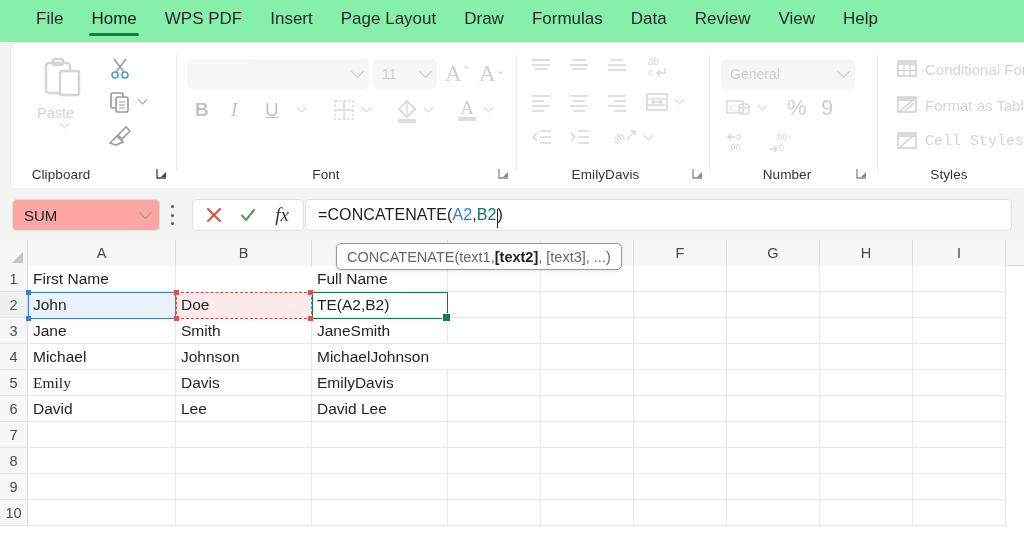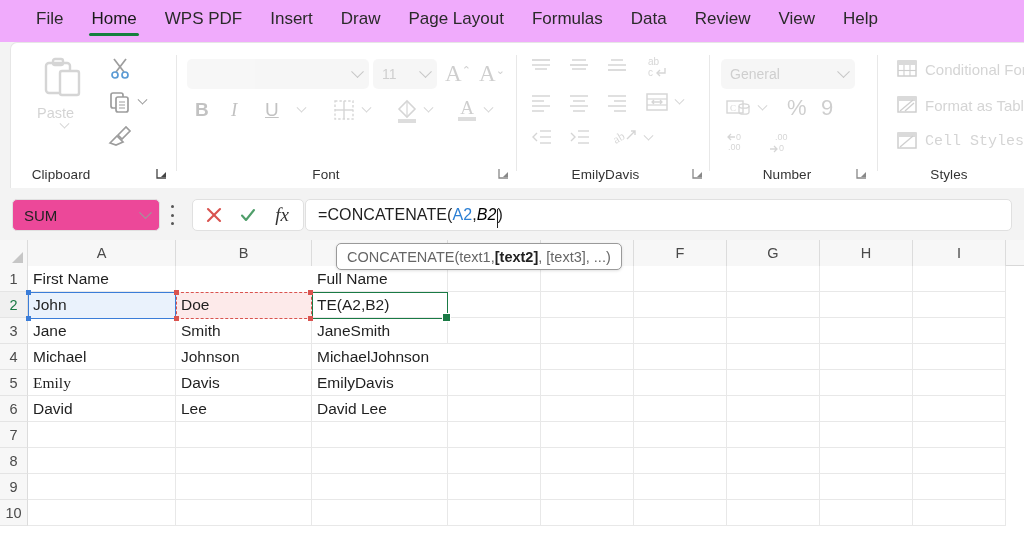--- a/index.html
+++ b/index.html
@@ -6,21 +6,21 @@
   html, body {
     width: 1024px; height: 538px;
     font-family: "Liberation Sans", sans-serif;
     background: #f3f3f3; overflow: hidden;
   }
   #app { position: relative; width: 1024px; height: 538px; background: #f3f3f3; }
 
   
   .tabbar {
     position: absolute; left: 0; top: 0; width: 1024px; height: 42px;
-    background: #f0abfc; display: flex; align-items: center;
+    background: #86efac; display: flex; align-items: center;
     padding-left: 22px; gap: 0px;
   }
   .tab {
     position: relative; font-size: 17px; color: #2a2a2a;
     padding: 4px 14px 9px 14px; white-space: nowrap; cursor: default;
   }
   .tab.active { color: #1a1a1a; }
   .tab.active .tab-underline {
     position: absolute; left: 12px; right: 12px; bottom: 2px;
     height: 3px; background: #15803d; border-radius: 2px;
@@ -67,21 +67,21 @@
 
   .ficon { position: absolute; color: #8c8c8c; }
 
   
   .fbar {
     position: absolute; left: 0; top: 190px; width: 1024px; height: 50px;
     background: #f3f3f3; display: flex; align-items: center;
   }
   .namebox {
     position: absolute; left: 12px; top: 199px; width: 148px; height: 32px;
-    background: #ec4899; border: 1px solid #e0e0e0; border-radius: 5px;
+    background: #fca5a5; border: 1px solid #e0e0e0; border-radius: 5px;
     display: flex; align-items: center; justify-content: space-between;
     padding: 0 9px 0 11px; font-size: 15px; color: #222;
   }
   .kebab {
     position: absolute; left: 170px; top: 205px; width: 4px; height: 20px;
     display: flex; flex-direction: column; justify-content: space-between; align-items: center;
   }
   .kebab i { width: 3px; height: 3px; border-radius: 50%; background: #555; display: block; }
   .fbtns {
     position: absolute; left: 192px; top: 199px; height: 32px;
@@ -89,21 +89,21 @@
     display: flex; align-items: center; gap: 0px; padding: 0 4px;
   }
   .fbtn { width: 34px; height: 28px; display: flex; align-items: center; justify-content: center; }
   .finput {
     position: absolute; left: 305px; top: 199px; width: 707px; height: 32px;
     background: #ffffff; border: 1px solid #e0e0e0; border-radius: 5px;
     display: flex; align-items: center; padding-left: 12px;
     font-size: 16px; color: #1f1f1f; letter-spacing: .1px;
   }
   .ref-a { color: #2b7fd4; }
-  .ref-b { color: #000000; font-style: italic; }
+  .ref-b { color: #0f766e; }
   .caret {
     display: inline-block; width: 1px; height: 19px; background: #222;
     margin: 0 0px 0 0px; position: relative; top: 3px;
   }
 
   
   .gridwrap { position: absolute; left: 0; top: 240px; width: 1024px; height: 298px; background:#fff; }
   .colhdr {
     position: absolute; left: 0; top: 0; width: 1024px; height: 26px;
     background: #f7f7f7; border-bottom: 1px solid #d8d8d8;
@@ -176,22 +176,22 @@
 </head>
 <body>
 
 <div id="app">
 
   <div class="tabbar">
     <div class="tab"><span>File</span></div>
     <div class="tab active"><span>Home</span><span class="tab-underline"></span></div>
     <div class="tab"><span>WPS PDF</span></div>
     <div class="tab"><span>Insert</span></div>
+    <div class="tab"><span>Page Layout</span></div>
     <div class="tab"><span>Draw</span></div>
-    <div class="tab"><span>Page Layout</span></div>
     <div class="tab"><span>Formulas</span></div>
     <div class="tab"><span>Data</span></div>
     <div class="tab"><span>Review</span></div>
     <div class="tab"><span>View</span></div>
     <div class="tab"><span>Help</span></div>
   </div>
 
   <div class="ribbon">
 
     <div class="rgroup" style="left:0px; width:160px;">

